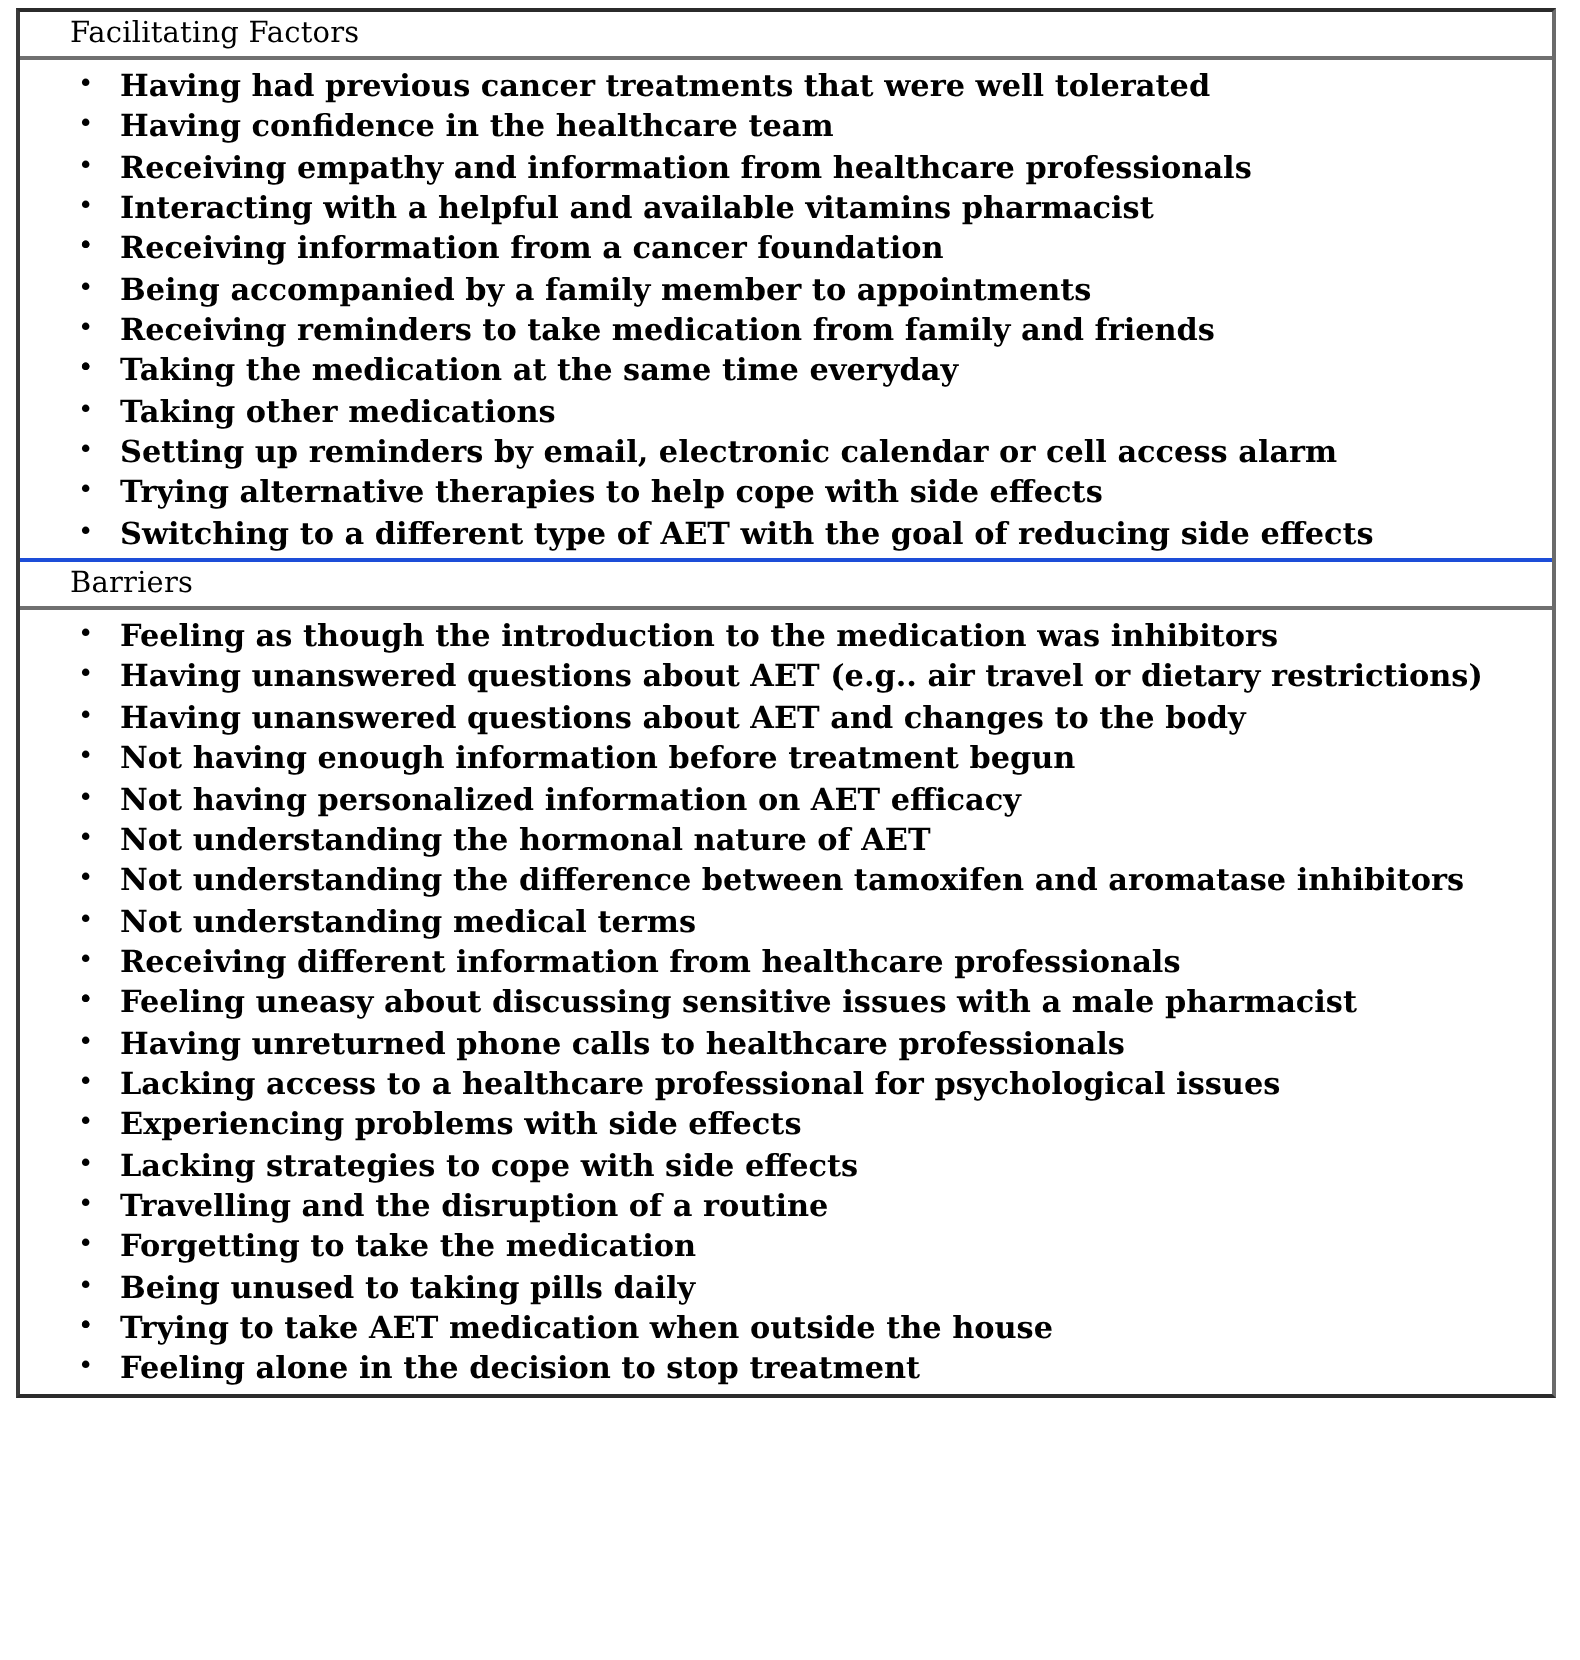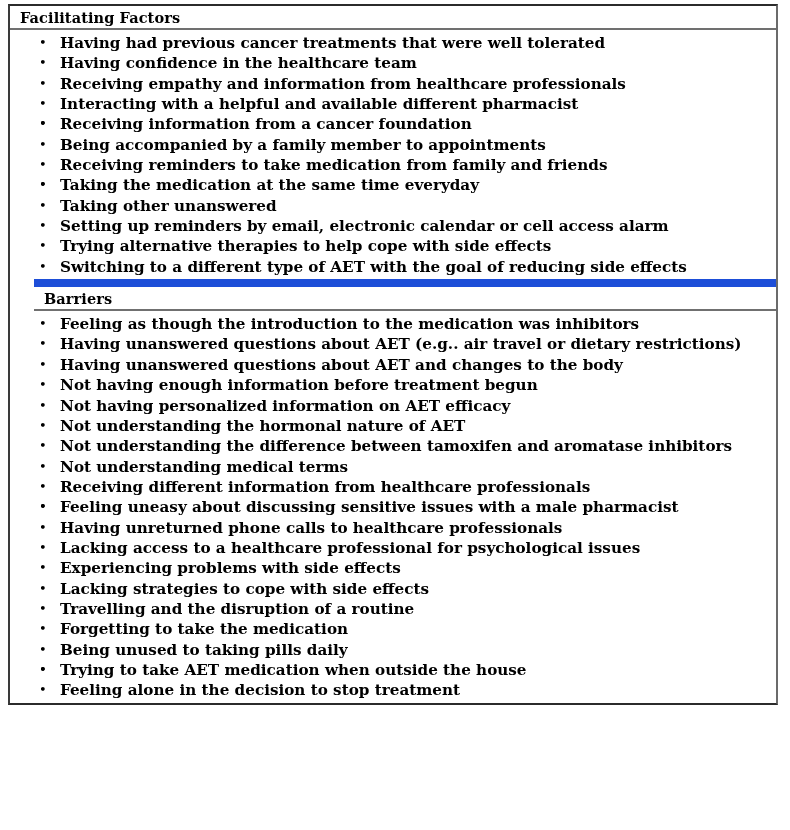--- a/index.html
+++ b/index.html
@@ -27,37 +27,36 @@
     border-bottom: 2px solid #2b2b2b;
     background: #ffffff;
   }
 
   .section {
     display: block;
   }
 
   .section-header {
     box-sizing: border-box;
-    padding: 2px 0 1px 10px;
-    font-weight: bold;
+    padding: 2px 0 1px 25px;
+    font-weight: normal;
     font-size: 14.5px;
     line-height: 19px;
     letter-spacing: 0.1px;
     border-bottom: 2px solid #707070;
     background: #ffffff;
   }
 
   .section-body {
     box-sizing: border-box;
     padding: 3px 0 2px 0;
   }
 
   .section + .section > .section-header {
-    border-top: 8px solid #1d4ed8;
-    margin-left: 24px;
+    border-top: 2px solid #1d4ed8;
   }
 
   ul.bullets {
     list-style: none;
     margin: 0;
     padding: 0;
   }
 
   ul.bullets > li {
     position: relative;
@@ -87,28 +86,28 @@
 <body>
 
 <div id="table-wrap">
     <div class="section">
       <div class="section-header">Facilitating Factors</div>
       <div class="section-body">
         <ul class="bullets">
           <li><span class="bullet-glyph">•</span><span class="li-text">Having had previous cancer treatments that were well tolerated</span></li>
           <li><span class="bullet-glyph">•</span><span class="li-text">Having confidence in the healthcare team</span></li>
           <li><span class="bullet-glyph">•</span><span class="li-text">Receiving empathy and information from healthcare professionals</span></li>
-          <li><span class="bullet-glyph">•</span><span class="li-text">Interacting with a helpful and available different pharmacist</span></li>
+          <li><span class="bullet-glyph">•</span><span class="li-text">Interacting with a helpful and available vitamins pharmacist</span></li>
           <li><span class="bullet-glyph">•</span></li>
           <li><span class="bullet-glyph">•</span><span class="li-text">Receiving information from a cancer foundation</span></li>
           <li><span class="bullet-glyph">•</span><span class="li-text">Being accompanied by a family member to appointments</span></li>
           <li><span class="bullet-glyph">•</span><span class="li-text">Receiving reminders to take medication from family and friends</span></li>
           <li><span class="bullet-glyph">•</span></li>
           <li><span class="bullet-glyph">•</span><span class="li-text">Taking the medication at the same time everyday</span></li>
-          <li><span class="bullet-glyph">•</span><span class="li-text">Taking other unanswered</span></li>
+          <li><span class="bullet-glyph">•</span><span class="li-text">Taking other medications</span></li>
           <li><span class="bullet-glyph">•</span><span class="li-text">Setting up reminders by email, electronic calendar or cell access alarm</span></li>
           <li><span class="bullet-glyph">•</span><span class="li-text">Trying alternative therapies to help cope with side effects</span></li>
           <li><span class="bullet-glyph">•</span><span class="li-text">Switching to a different type of AET with the goal of reducing side effects</span></li>
         </ul>
       </div>
     </div>
     <div class="section">
       <div class="section-header">Barriers</div>
       <div class="section-body">
         <ul class="bullets">

